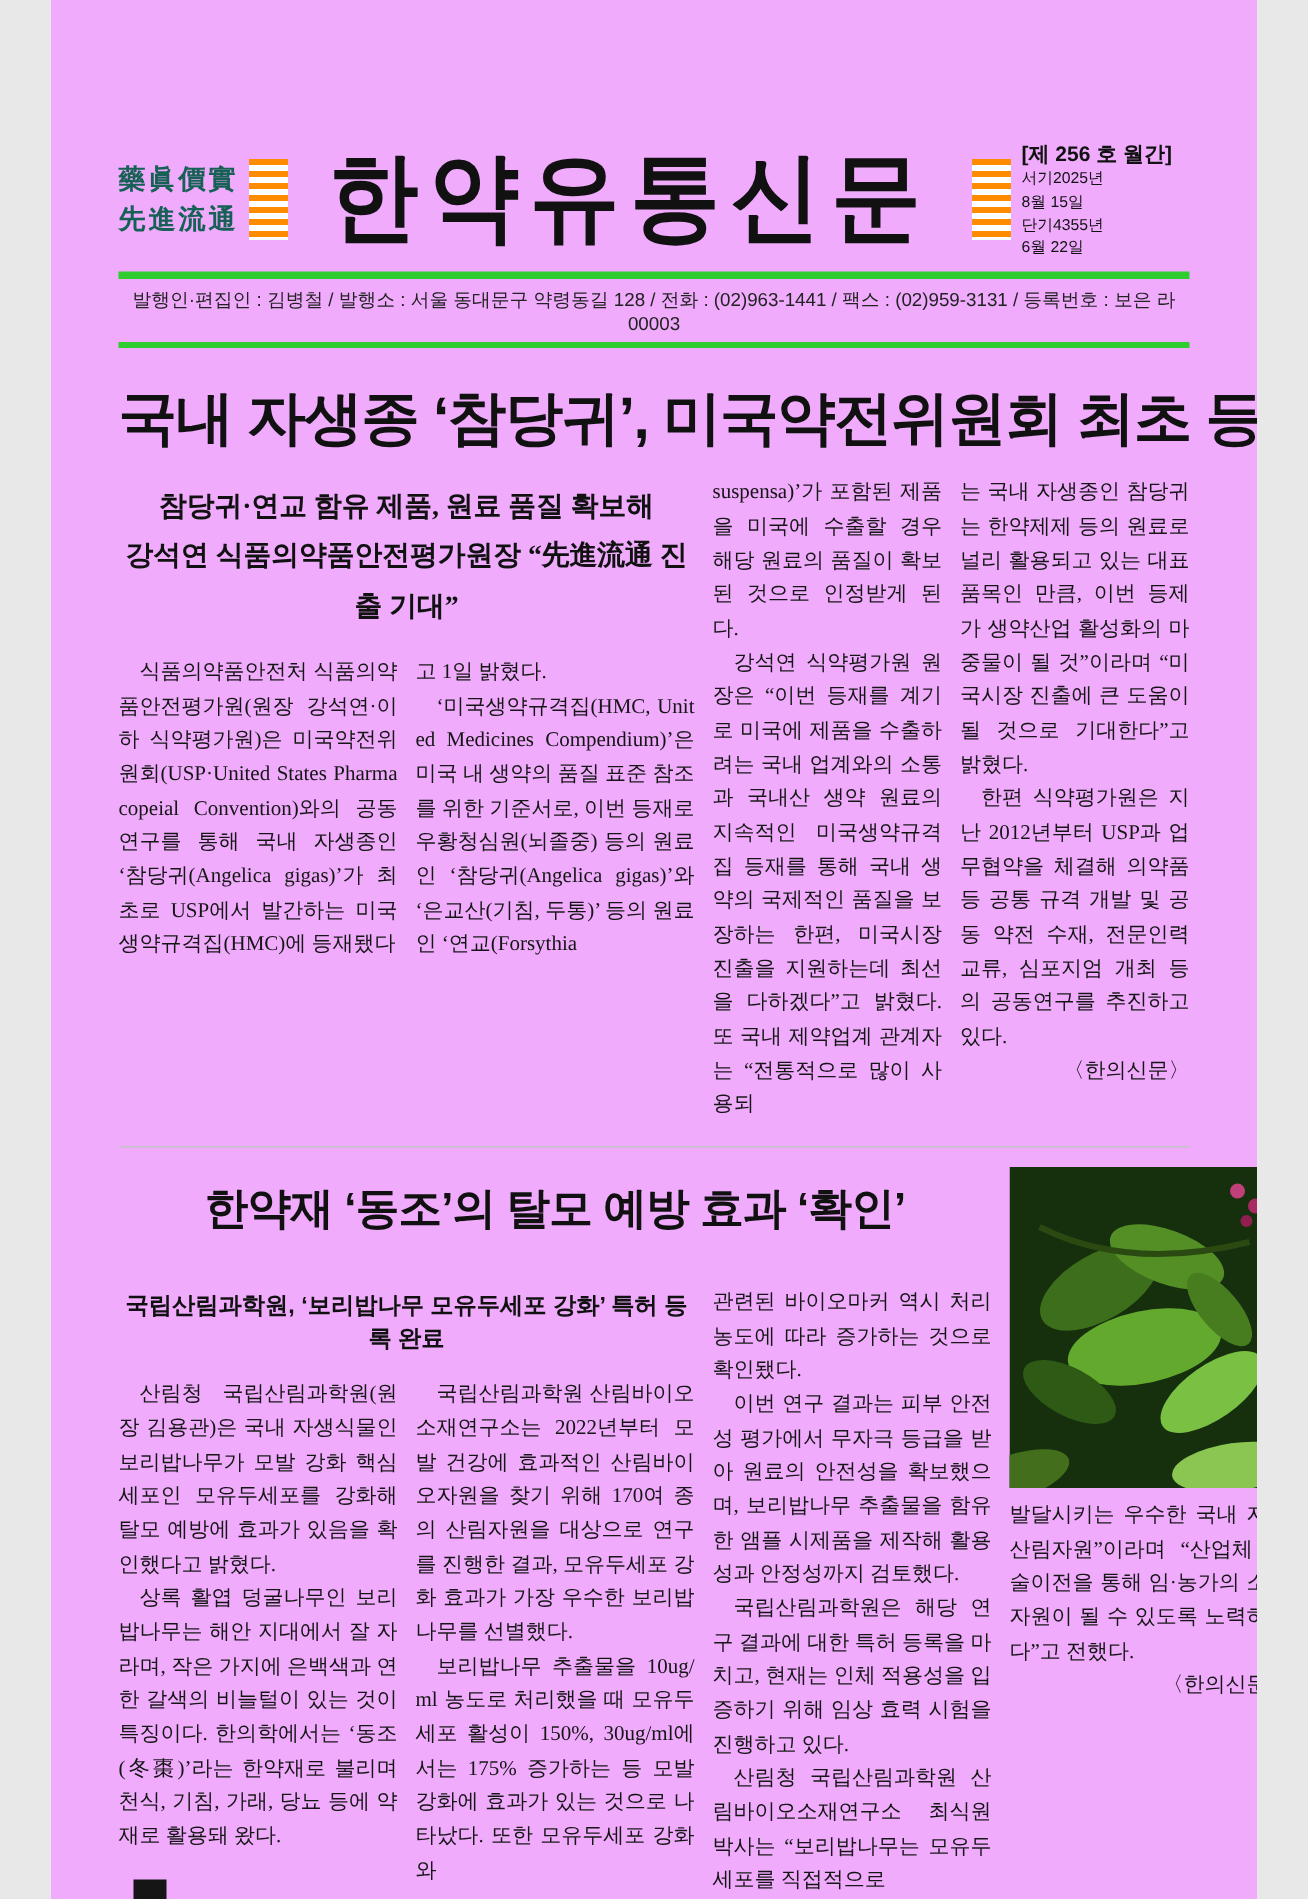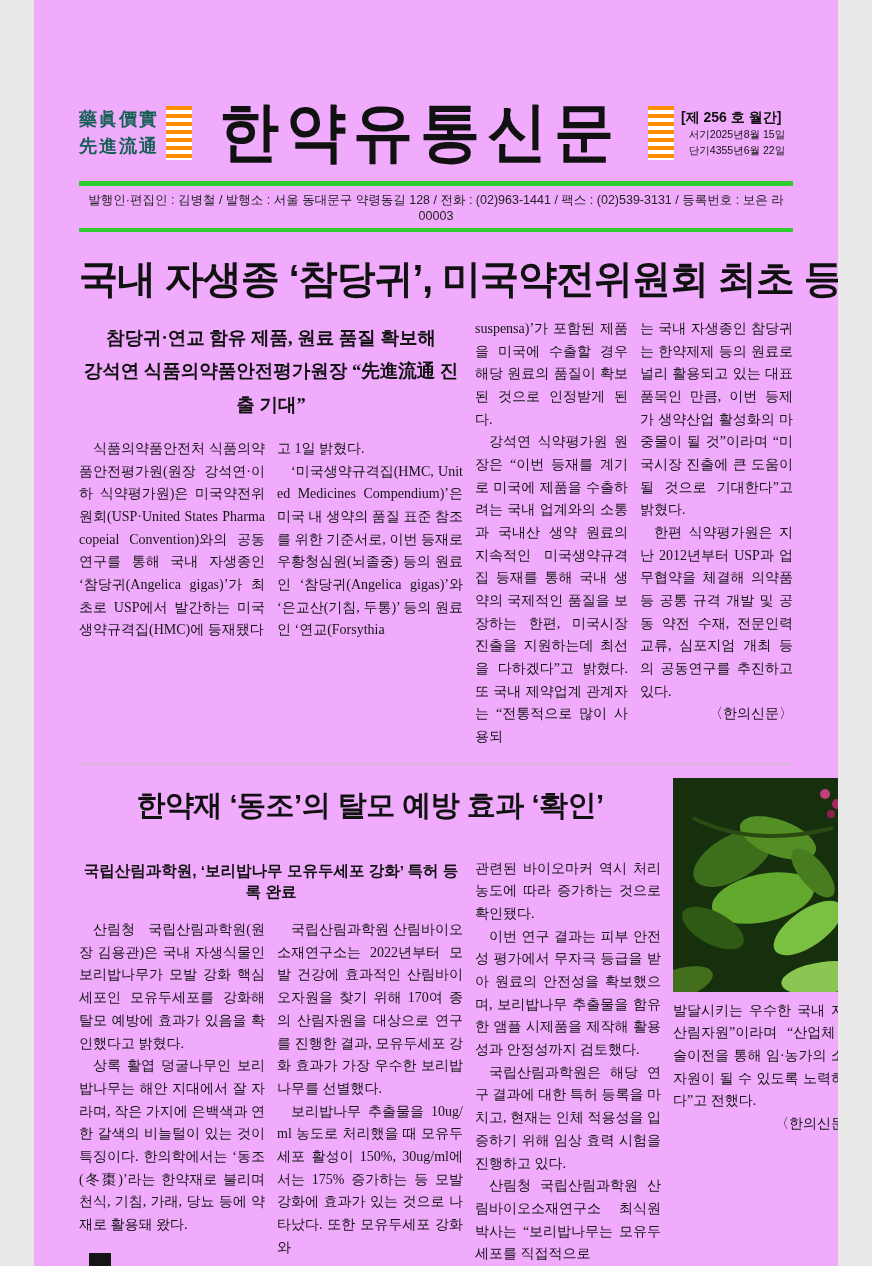--- a/index.html
+++ b/index.html
@@ -11,21 +11,21 @@
   .slogan{display:flex;align-items:center;gap:7px;}
   .slogan-text{font-family:"Liberation Serif",serif;font-weight:bold;font-size:18px;
                color:#176055;line-height:1.5;letter-spacing:2px;}
   .stripes{width:26px;height:54px;
            background:repeating-linear-gradient(#ff8c00 0 4px,#ffffff 4px 8px);}
   .paper-title{flex:1;text-align:center;font-size:60px;font-weight:900;margin:0;
                letter-spacing:7px;transform:scaleY(1.08);white-space:nowrap;}
   .issue-box{display:flex;align-items:center;gap:7px;}
   .issue-text{line-height:1.45;}
   .issue-no{font-weight:bold;font-size:14px;white-space:nowrap;}
-  .issue-date{font-size:10.5px;display:flex;justify-content:center;width:112px;}
+  .issue-date{font-size:10.5px;display:flex;justify-content:space-between;width:112px;flex-direction:column;}
   
   .green-bar{height:5px;background:#2ecc2e;margin-top:8px;}
   .green-bar.thin{height:4px;margin-top:0;}
   .publisher{text-align:center;font-size:12.5px;padding:6px 0 5px;color:#222;}
   
   .col{width:186px;font-family:"Liberation Serif",serif;font-size:14px;line-height:1.62;
        text-align:justify;word-break:break-all;color:#151515;}
   .col p{margin:0;}
   .col p.indent{text-indent:1em;}
   .byline{text-align:right !important;margin-top:2px;}
@@ -81,21 +81,21 @@
         </div>
         <div class="issue-date">
           <span>단기4355년</span>
           <span>6월 22일</span>
         </div>
       </div>
     </div>
   </header>
 
   <div class="green-bar"></div>
-  <div class="publisher">발행인·편집인 : 김병철 / 발행소 : 서울 동대문구 약령동길 128 / 전화 : (02)963-1441 / 팩스 : (02)539-3131 / 등록번호 : 보은 라00003</div>
+  <div class="publisher">발행인·편집인 : 김병철 / 발행소 : 서울 동대문구 약령동길 128 / 전화 : (02)963-1441 / 팩스 : (02)959-3131 / 등록번호 : 보은 라00003</div>
   <div class="green-bar thin"></div>
 
   <article class="article1">
     <h2 class="headline1">국내 자생종 ‘참당귀’, 미국약전위원회 최초 등재</h2>
     <div class="a1-row">
       <div class="a1-left">
         <div class="a1-subheads">
           <div>참당귀·연교 함유 제품, 원료 품질 확보해</div>
           <div>강석연 식품의약품안전평가원장 “先進流通 진출 기대”</div>
         </div>

